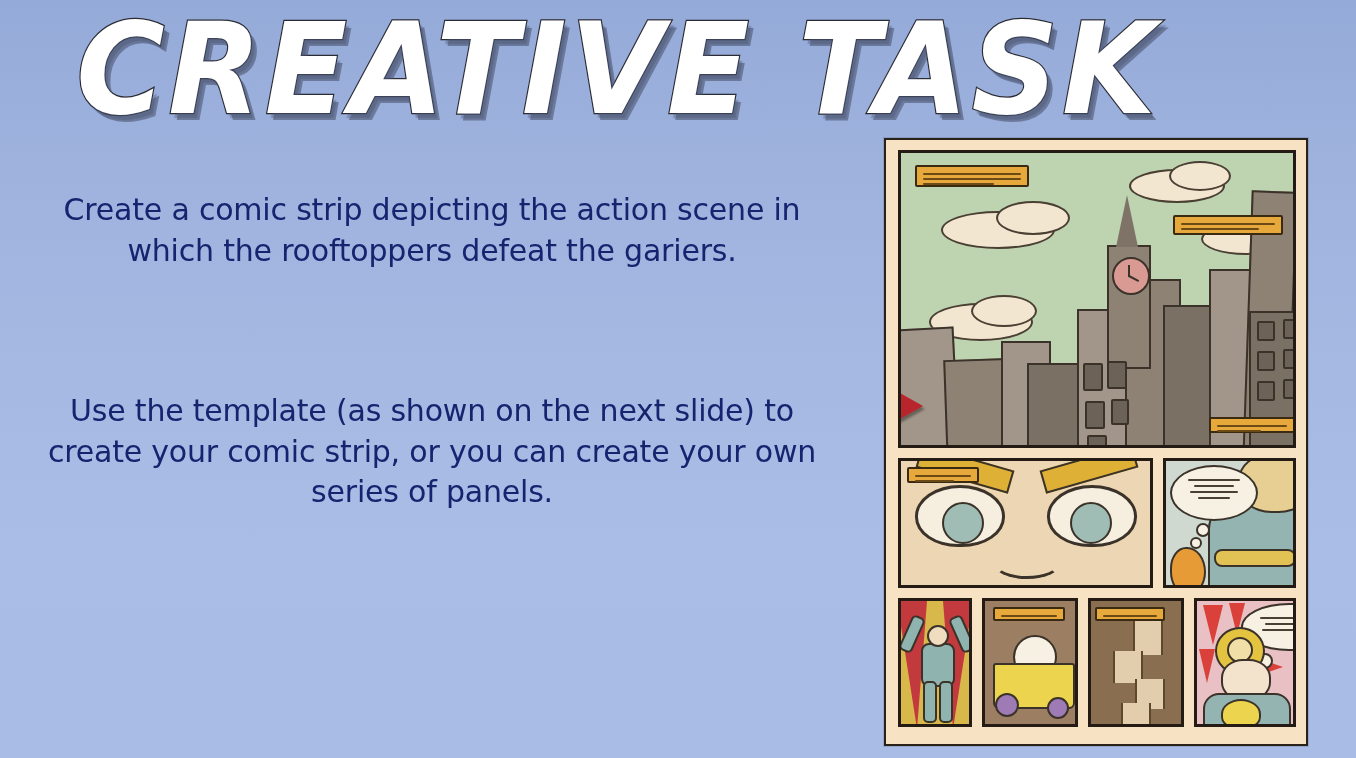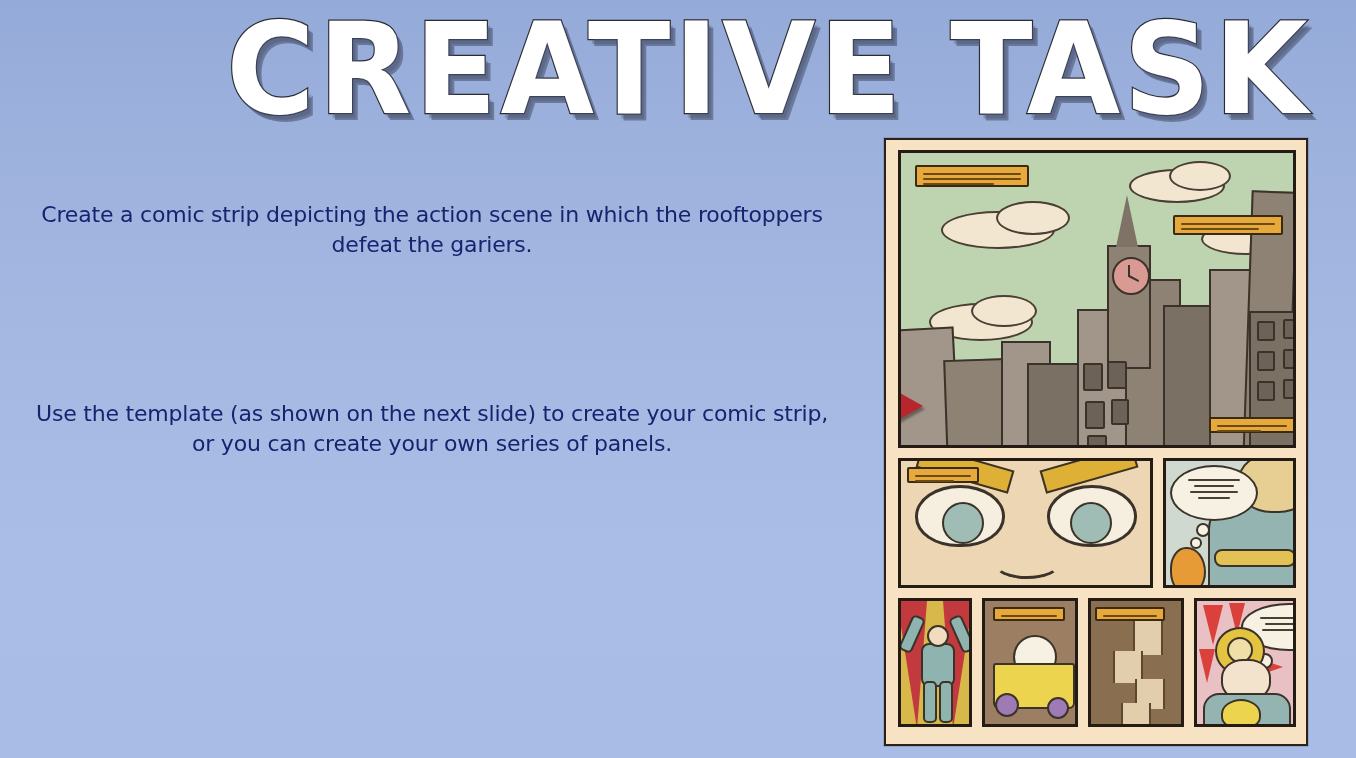--- a/index.html
+++ b/index.html
@@ -25,21 +25,22 @@
         #a9bce6 100%);
     overflow: hidden;
   }
 
   
   #title-block {
     position: absolute;
     left: 0;
     top: 2px;
     width: 1236px;
-    text-align: right;
+    text-align: center;
+    font-style: italic;
   }
   #slide-title {
     display: inline-block;
     font-family: "DejaVu Sans", sans-serif;
     font-weight: bold;
     font-size: 104px;
     line-height: 1.06;
     letter-spacing: 3px;
     color: #ffffff;
     transform: scaleX(1.16) scaleY(1.22);
@@ -67,24 +68,24 @@
     font-weight: normal;
     color: #16246f;
     text-decoration: underline;
     text-underline-offset: 5px;
     text-decoration-thickness: 2.5px;
     margin: 0 0 14px 0;
     line-height: 1.22;
   }
   .para {
     font-family: "DejaVu Sans", sans-serif;
-    font-size: 22px;
+    font-size: 30px;
     line-height: 1.35;
     color: #16246f;
-    margin: 10px;
+    margin: 0;
     padding: 0 18px;
     letter-spacing: -0.2px;
   }
   .spacer-lg { height: 52px; }
   .spacer-sm { height: 16px; }
 
   #comic-link {
     display: inline-block;
     font-family: "DejaVu Sans", sans-serif;
     font-size: 30px;

